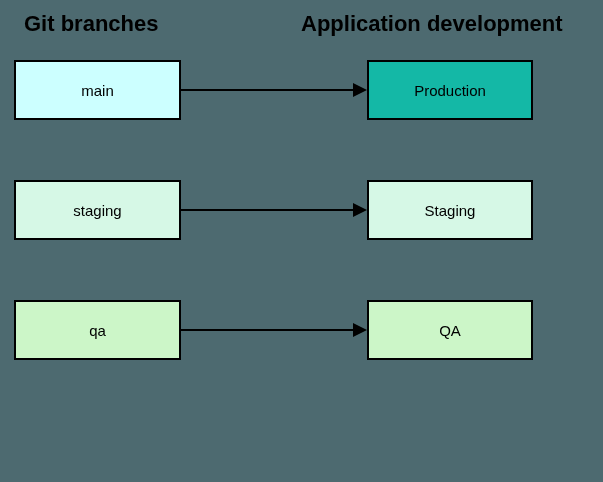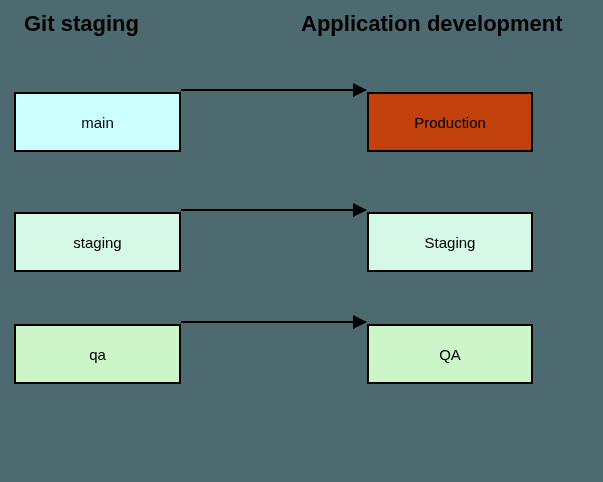--- a/index.html
+++ b/index.html
@@ -26,36 +26,35 @@
   .col-title.right { left: 301px; }
 
   .row {
     position: absolute;
     left: 0;
     width: 603px;
     height: 60px;
   }
   .row-0 { top: 60px;  }
   .row-1 { top: 180px; }
-  .row-2 { top: 292px; }
+  .row-2 { top: 300px; }
   .row-3 { top: 420px; }
 
   .node {
     position: absolute;
     top: 0;
     height: 60px;
     box-sizing: border-box;
     border: 2px solid #000000;
     display: flex;
     align-items: center;
     justify-content: center;
     font-size: 15px;
     color: #000000;
     background: #ffffff; 
-    margin-top: 32px;
   }
   .node.branch { left: 14px;  width: 167px; }
   .node.env    { left: 367px; width: 166px; }
 
   .arrow {
     position: absolute;
     left: 181px;
     top: 0;
     width: 186px;
     height: 60px;
@@ -77,30 +76,30 @@
     border-left: 14px solid #000000;
     border-top: 7px solid transparent;
     border-bottom: 7px solid transparent;
   }
 </style>
 </head>
 <body>
 
 <div class="canvas" style="background: rgb(77, 106, 112);">
 
-  <div class="col-title left">Git staging</div>
+  <div class="col-title left">Git branches</div>
   <div class="col-title right">Application development</div>
 
   <div class="row row-0">
     <div class="node branch" style="background: rgb(204, 255, 255);">main</div>
     <div class="arrow">
       <div class="shaft"></div>
       <div class="head"></div>
     </div>
-    <div class="node env" style="background: #c2410c;">Production</div>
+    <div class="node env" style="background: #14b8a6;">Production</div>
   </div>
 
   <div class="row row-1">
     <div class="node branch" style="background: rgb(214, 248, 230);">staging</div>
     <div class="arrow">
       <div class="shaft"></div>
       <div class="head"></div>
     </div>
     <div class="node env" style="background: rgb(214, 248, 230);">Staging</div>
   </div>

